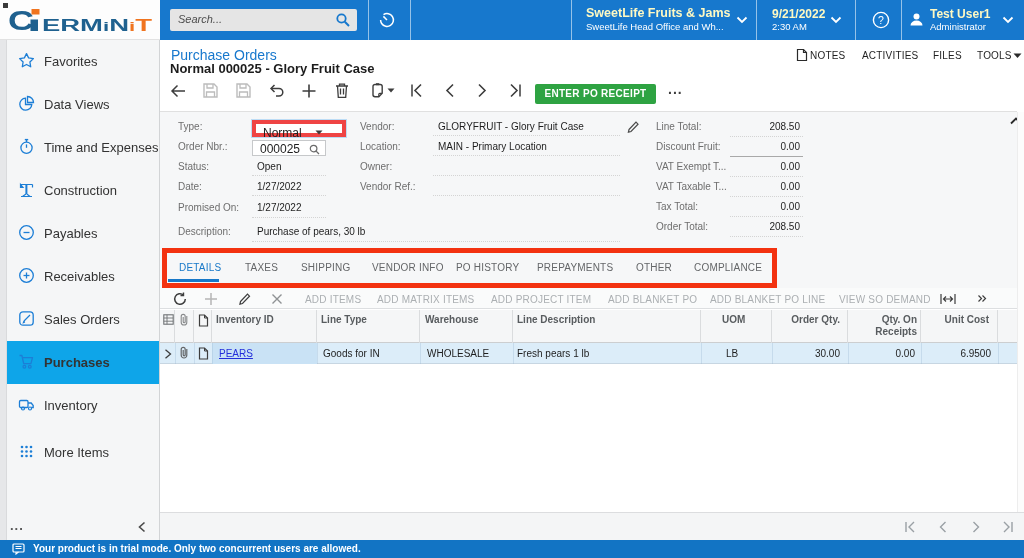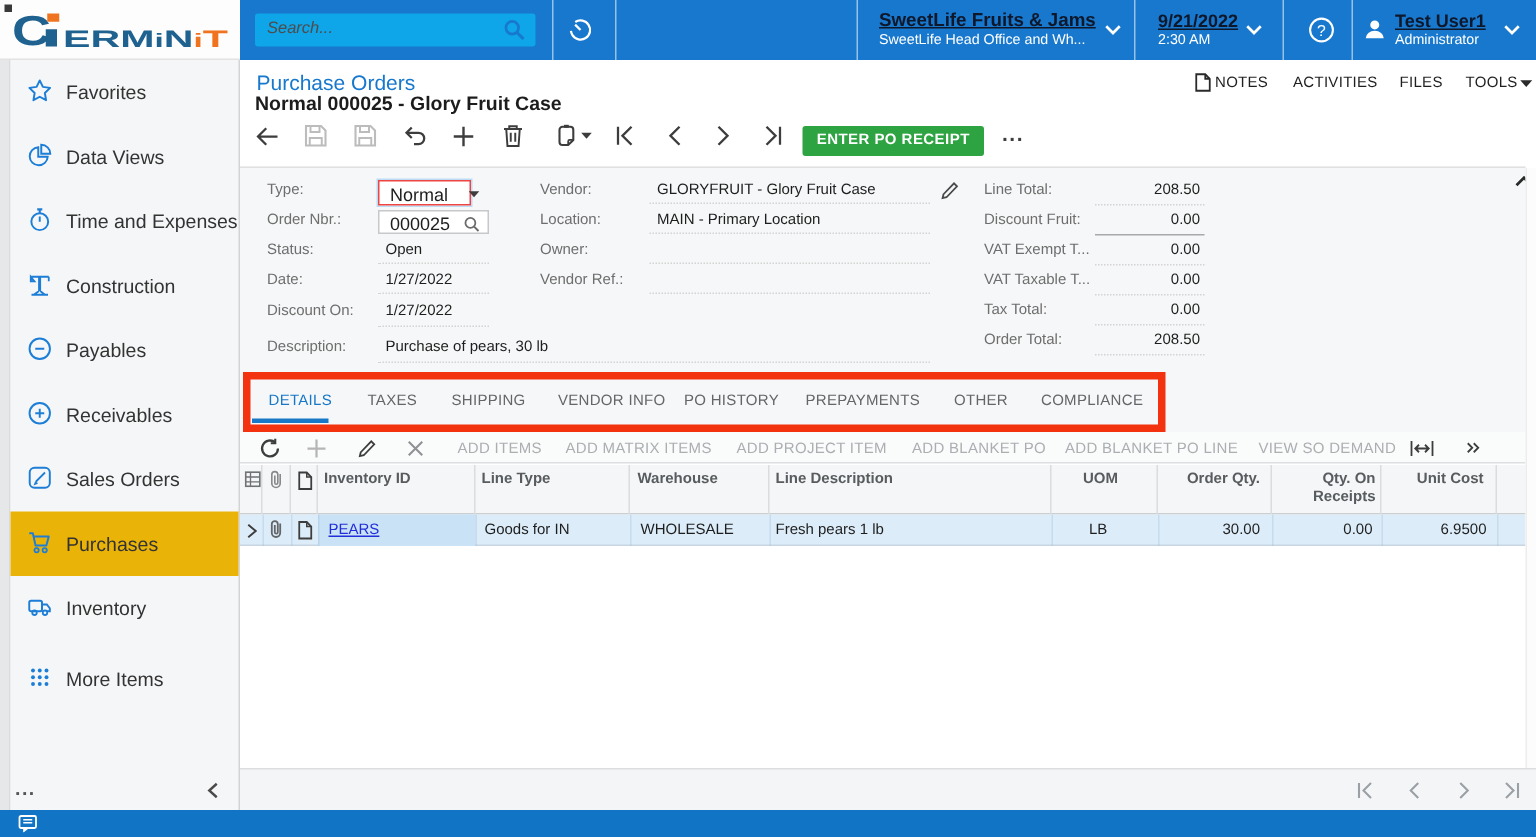--- a/index.html
+++ b/index.html
@@ -1,30 +1,30 @@
 <!DOCTYPE html>
 <html><head>
 <meta charset="utf-8">
 <style>
 * { margin:0; padding:0; box-sizing:border-box; }
 html,body { width:1024px; height:558px; overflow:hidden; font-family:"Liberation Sans", sans-serif; background:#fff; }
 .abs { position:absolute; }
 
 #topbar { position:absolute; left:0; top:0; width:1024px; height:40px; background:#1778cd; }
 #logo { position:absolute; left:0; top:0; width:160px; height:40px; background:#fdfdfd; border-bottom:1px solid #e2e2e2; }
-#searchbox { position:absolute; left:170px; top:9px; width:187px; height:22px; background:#0ea5e9; border-radius:2px; }
+#searchbox { position:absolute; left:170px; top:9px; width:187px; height:22px; background:#e5e5e5; border-radius:2px; }
 #searchbox .ph { position:absolute; left:8px; top:4px; font-size:11px; font-style:italic; color:#4d4d4d; }
 .tbdiv { position:absolute; top:0; width:1px; height:40px; background:rgba(255,255,255,0.55); }
-.tbtxt1 { position:absolute; color:#0f172a; font-size:12px; font-weight:bold; white-space:nowrap;text-decoration:underline; }
+.tbtxt1 { position:absolute; color:#fef9c3; font-size:12px; font-weight:bold; white-space:nowrap; }
 .tbtxt2 { position:absolute; color:#fff; font-size:9.5px; white-space:nowrap; }
 
 #rail { position:absolute; left:0; top:40px; width:7px; height:500px; background:#e6e7e9; border-right:1px solid #d9dadc; }
 #sidebar { position:absolute; left:7px; top:40px; width:153px; height:500px; background:#f5f6f7; border-right:1px solid #d2d4d6; }
 .sbitem { position:absolute; left:0; width:152px; height:43px; }
-.sbitem.sel { background:#eab308; }
+.sbitem.sel { background:#0ea5e9;font-weight:bold; }
 .sbitem svg { position:absolute; left:11px; top:12px; }
 .sbitem .lbl { position:absolute; left:37px; top:14px; font-size:13px; color:#333; white-space:nowrap; }
 
 #content { position:absolute; left:160px; top:40px; width:864px; height:500px; background:#fff; }
 #breadcrumb { position:absolute; left:11px; top:7px; font-size:14px; color:#1778cd; }
 #title { position:absolute; left:10px; top:21px; font-size:13px; font-weight:bold; color:#1c1c1c; }
 .toplink { position:absolute; top:10px; font-size:10px; color:#1f1f1f; letter-spacing:0.2px; white-space:nowrap; }
 
 #formpanel { position:absolute; left:0px; top:71px; width:857px; height:177px; background:#f6f7f8; border-top:1px solid #e0e0e0; }
 .flabel { position:absolute; font-size:10px; color:#6e6e6e; white-space:nowrap; }
@@ -255,41 +255,41 @@
   <svg class="abs" style="left:348px;top:43px" width="15" height="15" viewBox="0 0 15 15">
         <path d="M3 1.5 L9 7.5 l-6 6" fill="none" stroke="#3d3d3d" stroke-width="1.6"></path>
         <path d="M12 1.5 v12" stroke="#3d3d3d" stroke-width="1.5"></path>
       </svg>
   <div class="abs" style="left:375px;top:44px;width:121px;height:20px;background:#2ea342;border-radius:2px;text-align:center;line-height:20px;font-size:10px;font-weight:bold;color:#fff;letter-spacing:0.3px">ENTER PO RECEIPT</div>
   <div class="abs" style="left:508px;top:41px;font-size:14px;font-weight:bold;color:#3d3d3d;letter-spacing:1px">...</div>
   </div>
 
   <div id="formpanel"></div>
   <div class="flabel" style="left:18px;top:81px">Type:</div>
-  <div class="abs" style="left:92px;top:80px;width:62px;height:17px;background:#fff;border:1px solid #ef4444;box-shadow:0 0 0 1px #bcdcf5">
+  <div class="abs" style="left:92px;top:80px;width:94px;height:17px;background:#fff;border:4px solid #ef4444;box-shadow:0 0 0 1px #bcdcf5">
     <span class="abs" style="left:7px;top:2px;font-size:12px;color:#1e1e1e">Normal</span>
     <svg class="abs" style="left:59px;top:6px" width="8" height="5" viewBox="0 0 8 5">
         <path d="M0.5 0.5 L4 4.5 L7.5 0.5" fill="#3d3d3d"></path>
       </svg>
   </div>
   <div class="flabel" style="left:18px;top:101px">Order Nbr.:</div>
   <div class="abs" style="left:92px;top:100px;width:74px;height:16px;background:#fff;border:1px solid #c6c8ca">
     <span class="abs" style="left:7px;top:1px;font-size:12px;color:#1e1e1e">000025</span>
     <svg class="abs" style="left:56px;top:3px" width="11" height="11" viewBox="0 0 11 11">
         <circle cx="4.6" cy="4.6" r="3.3" fill="none" stroke="#6b6b6b" stroke-width="1.2"></circle>
         <line x1="7.1" y1="7.1" x2="10" y2="10" stroke="#6b6b6b" stroke-width="1.3"></line>
       </svg>
   </div>
   <div class="flabel" style="left:18px;top:121px">Status:</div>
   <div class="fvalue" style="left:97px;top:121px">Open</div>
   <div class="fline" style="left:92px;top:135px;width:74px"></div>
   <div class="flabel" style="left:18px;top:141px">Date:</div>
   <div class="fvalue" style="left:97px;top:141px">1/27/2022</div>
   <div class="fline" style="left:92px;top:155px;width:74px"></div>
-  <div class="flabel" style="left:18px;top:162px">Discount On:</div>
+  <div class="flabel" style="left:18px;top:162px">Promised On:</div>
   <div class="fvalue" style="left:97px;top:162px">1/27/2022</div>
   <div class="fline" style="left:92px;top:177px;width:74px"></div>
   <div class="flabel" style="left:18px;top:186px">Description:</div>
   <div class="fvalue" style="left:97px;top:186px">Purchase of pears, 30 lb</div>
   <div class="fline" style="left:92px;top:201px;width:368px"></div>
   <div class="flabel" style="left:200px;top:81px">Vendor:</div>
   <div class="fvalue" style="left:278px;top:81px">GLORYFRUIT - Glory Fruit Case</div>
   <div class="fline" style="left:273px;top:95px;width:187px"></div>
   <div class="flabel" style="left:200px;top:101px">Location:</div>
   <div class="fvalue" style="left:278px;top:101px">MAIN - Primary Location</div>
@@ -442,14 +442,15 @@
         <path d="M2 1 L7 6 l-5 5 M10 1 v10" fill="none" stroke="#9aa0a5" stroke-width="1.4"></path>
       </svg>
   </div>
 </div>
 <div id="bottombar">
   <svg class="abs" style="left:12px;top:3px" width="13" height="12" viewBox="0 0 13 12">
       <rect x="1" y="1" width="11" height="8" rx="1" fill="none" stroke="#fff" stroke-width="1.2"></rect>
       <path d="M3.5 3.5 h6 M3.5 5.5 h6" stroke="#fff" stroke-width="1"></path>
       <path d="M4 9 v2 l2.5-2" fill="none" stroke="#fff" stroke-width="1.1"></path>
     </svg>
+  <div class="msg">Your product is in trial mode. Only two concurrent users are allowed.</div>
 </div>
 <div id="scrollstrip"></div>
 
 </body></html>

